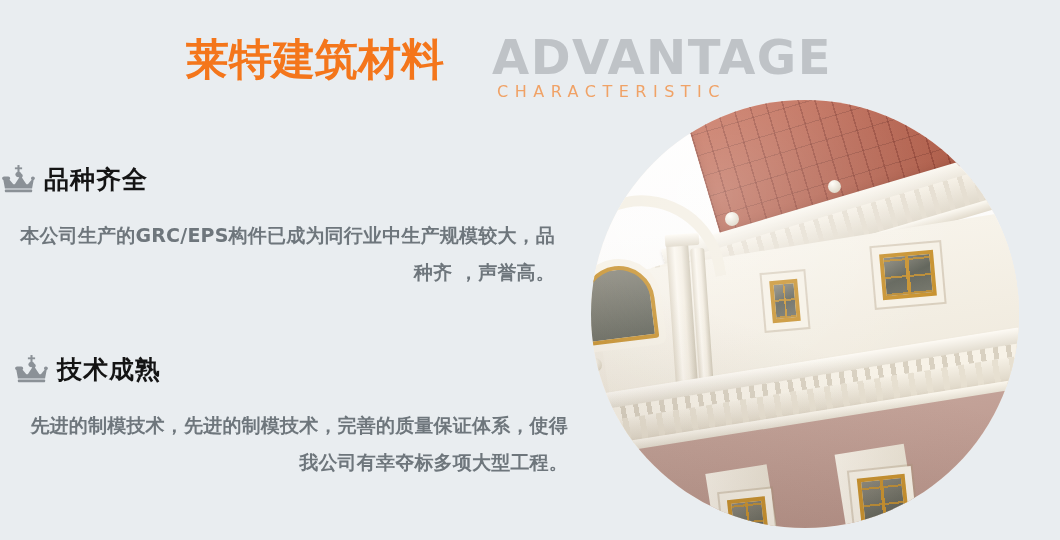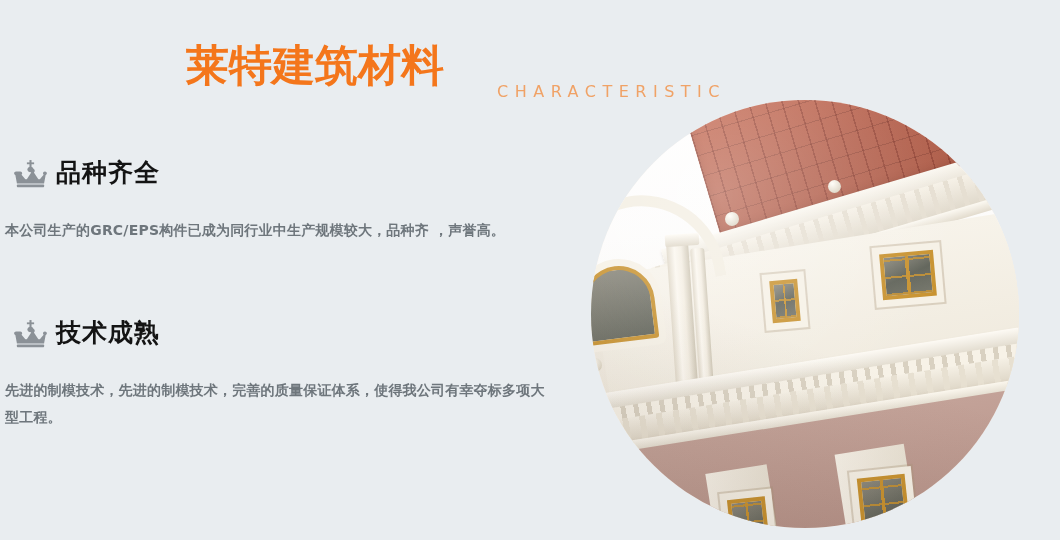--- a/index.html
+++ b/index.html
@@ -179,21 +179,21 @@
   }
   .shadowwash{
     position:absolute; inset:0;
     background:radial-gradient(circle at 30% 22%, rgba(255,255,255,.30), rgba(0,0,0,0) 55%),
                linear-gradient(200deg, rgba(0,0,0,0) 55%, rgba(70,50,40,.13) 100%);
     pointer-events:none;
   }
 
   
   #title-cn {
-    position:absolute; left:186px; top:44px;
+    position:absolute; left:186px; top:38px;
     font-size:43px; font-weight:bold;
     letter-spacing:0px;
     color:#f4761b;
     line-height:1;
     white-space:nowrap;
   }
   #title-en {
     position:absolute; left:492px; top:33px;
     font-size:48px; font-weight:bold;
     color:#bfc3c7;
@@ -206,44 +206,45 @@
     font-size:16px; font-weight:normal;
     color:#f0a266;
     letter-spacing:6.5px;
     line-height:1;
     white-space:nowrap;
   }
 
   
   .feature { position:absolute; left:0; width:560px; }
   #feature-1 { top:160px; }
-  #feature-2 { top:320px; }
+  #feature-2 { top:350px;margin-left:13px; }
 
   .feature-head {
-    display:flex; 
+    display:flex; align-items:center;
     height:38px;
-    padding-left:14px;
+    padding-left:2px;
   }
   .crown-icon { width:33px; height:29px; flex:0 0 auto; display:block; }
   .feature-title {
     margin-left:9px;
     font-size:25px; font-weight:bold;
     color:#141414;
     letter-spacing:1px;
     line-height:1;
   }
   .feature-body {
     margin-top:19px;
-    padding-left:5px;
-    font-size:14px;
+    padding-left:16px;
+    font-size:19px;
     font-weight:bold;
     color:#6e767c;
     line-height:1.95;
     letter-spacing:.2px;
     width:555px;
+    text-align:right;
   }
 </style>
 </head>
 <body>
 
 <div id="stage">
 
   <div id="photo-wrap">
     <div id="photo">
       <div class="sky"></div>
@@ -279,20 +280,21 @@
       <div class="pil" style="left:258px; top:348px; width:70px; height:190px; transform:rotate(-9deg);"></div>
 
       <div class="win" style="left:140px; top:398px; width:38px; height:80px; transform:rotate(-6deg);"></div>
       <div class="win" style="left:270px; top:376px; width:48px; height:84px; transform:rotate(-6deg);"></div>
       <div class="win-arch" style="left:32px; top:420px; width:36px; height:66px; transform:rotate(-8deg);"></div>
 
       <div class="shadowwash"></div>
     </div>
   </div>
 
+  <div id="title-en">ADVANTAGE</div>
   <div id="subtitle-en">CHARACTERISTIC</div>
   <div id="title-cn">莱特建筑材料</div>
 
   <div class="feature" id="feature-1">
     <div class="feature-head">
       <svg class="crown-icon" viewBox="0 0 64 56">
         <g fill="#8b9197">
           <rect x="30" y="0" width="4" height="14"></rect>
           <rect x="25" y="4.5" width="14" height="3.6"></rect>
           <path d="M32 13c-3.4 0-6 2.4-6 5.4 0 3 2.6 5.4 6 5.4s6-2.4 6-5.4c0-3-2.6-5.4-6-5.4z"></path>

